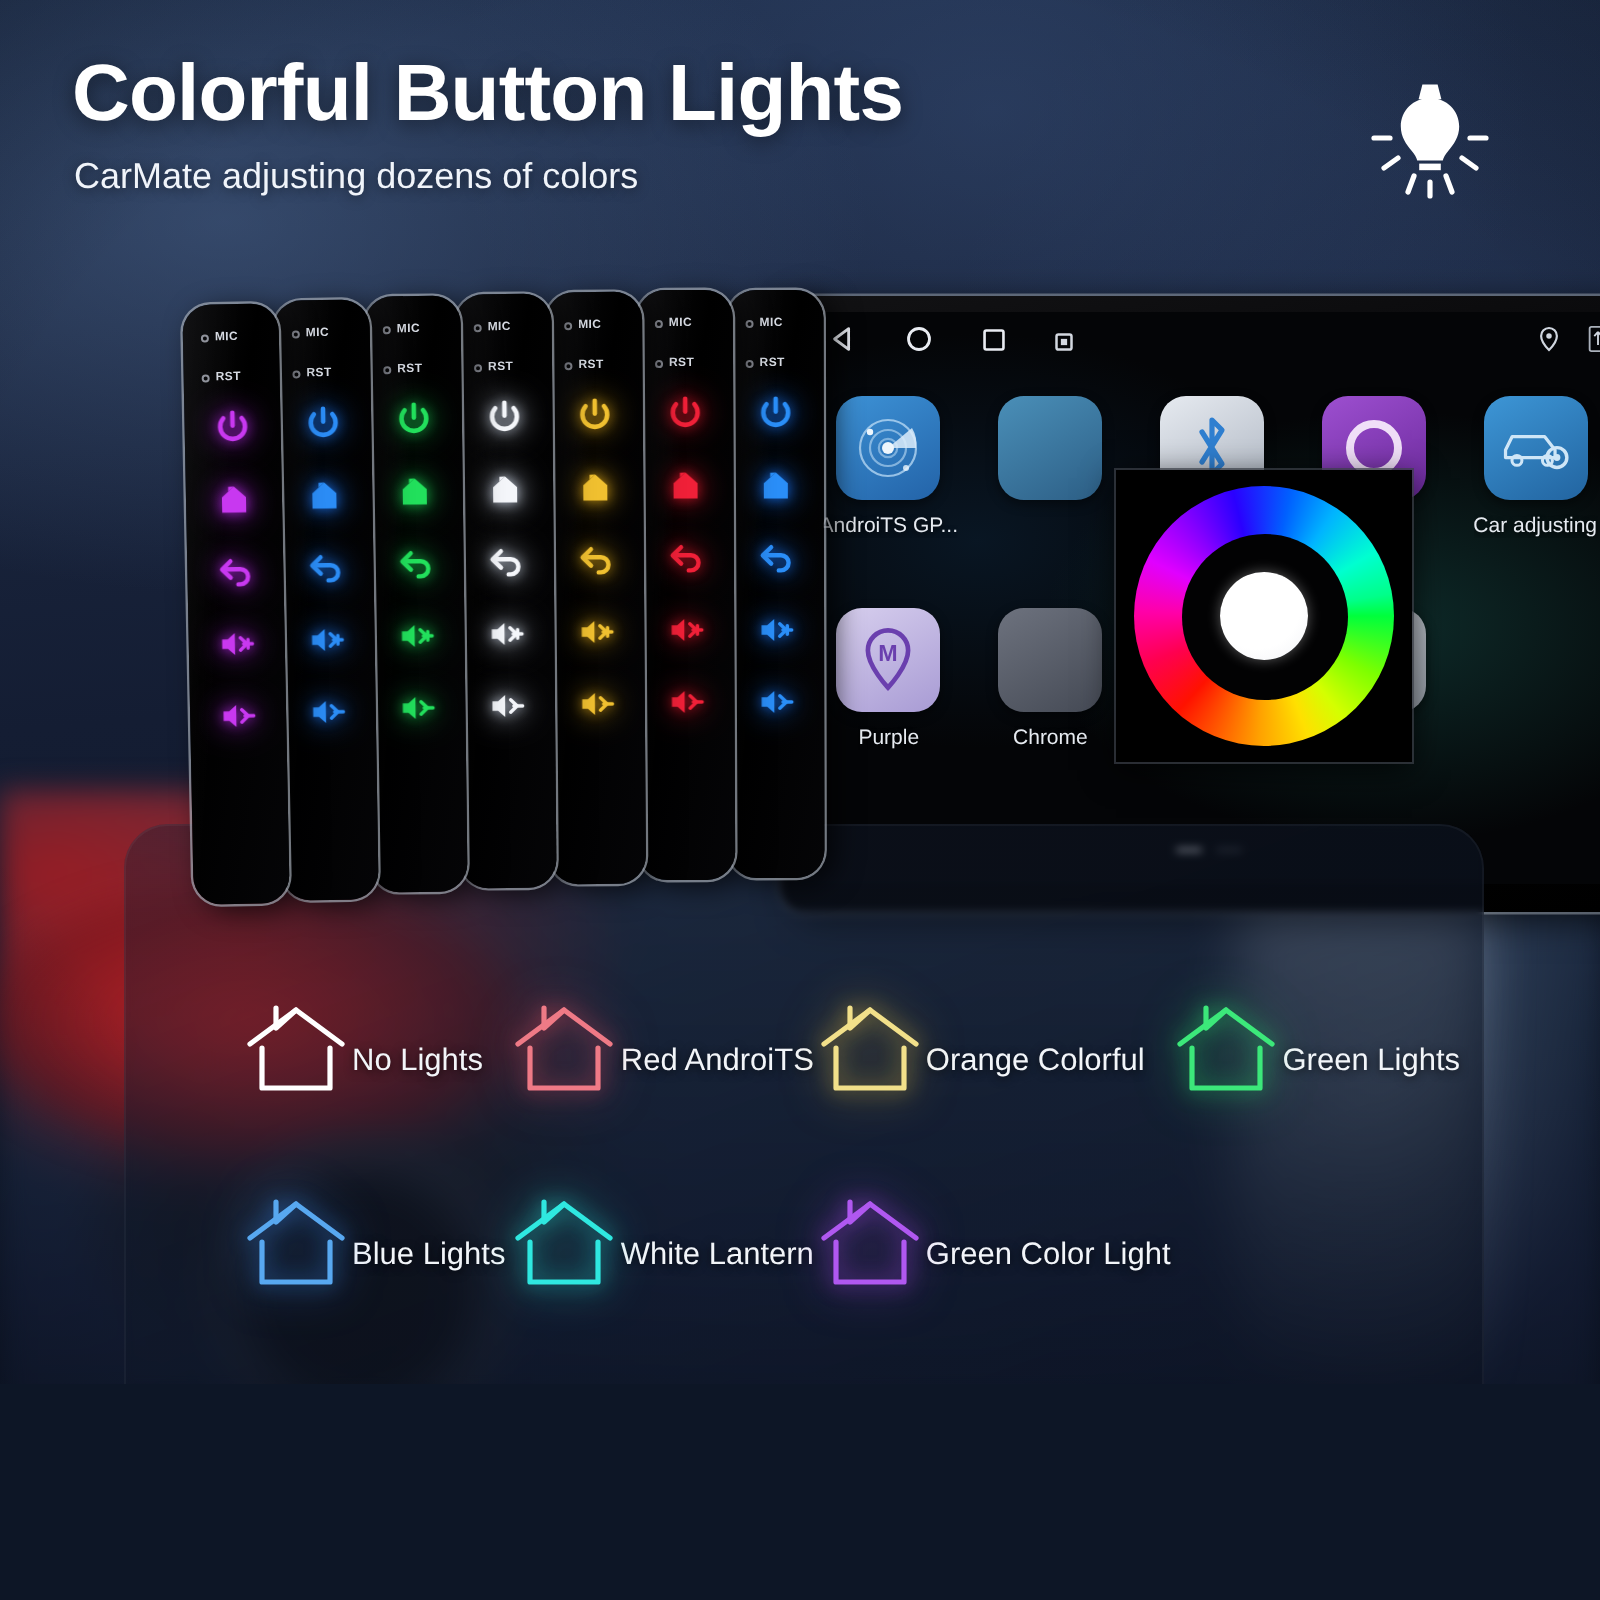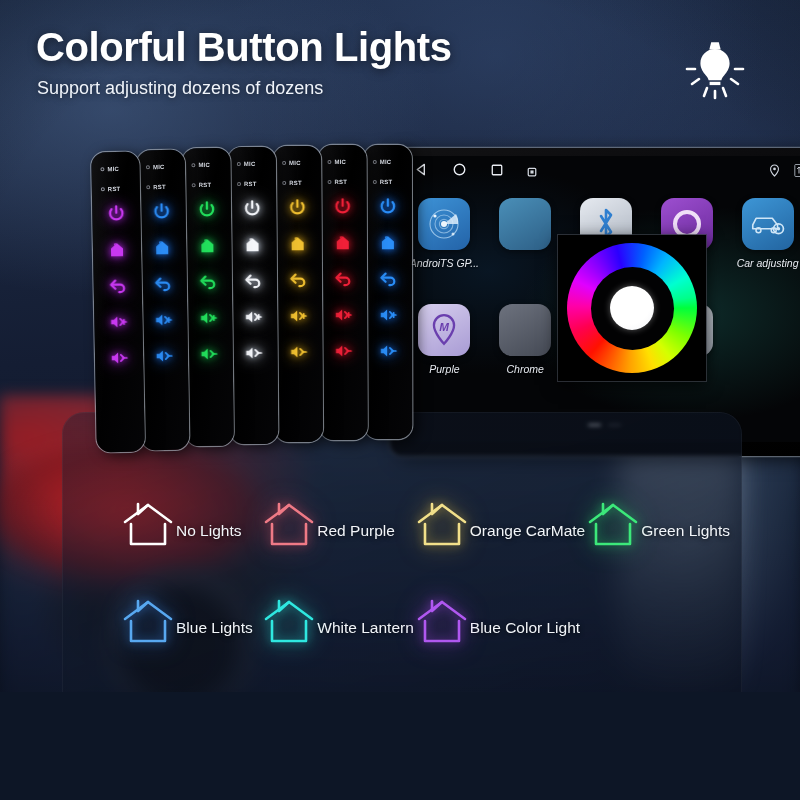--- a/index.html
+++ b/index.html
@@ -122,21 +122,21 @@
   }
   .navbar { position:absolute; left:0; top:0; width:100%; height:30px; }
   .nav-left { position:absolute; left:16px; top:6px; display:flex; gap:23px; align-items:center; }
   .nav-right { position:absolute; right:6px; top:7px; display:flex; gap:14px; align-items:center; }
 
   .app-grid {
     position:absolute; left:6px; top:34px; width:404px; height:212px;
     display:grid; grid-template-columns:repeat(5,1fr); grid-template-rows:repeat(2,1fr);
     column-gap:0; row-gap:0;
   }
-  .app { display:flex; flex-direction:column; align-items:center; justify-content:flex-start; padding-top:8px;font-style:italic; }
+  .app { display:flex; flex-direction:column; align-items:center; justify-content:flex-start; padding-top:8px; }
   .app-icon {
     width:52px; height:52px; border-radius:13px;
     display:flex; align-items:center; justify-content:center;
     box-shadow:0 2px 6px rgba(0,0,0,0.45);
     position:relative; overflow:hidden;
   }
   .app-label {
     margin-top:7px; font-size:10.5px; color:#e6eaf0;
     white-space:nowrap; overflow:hidden; text-overflow:clip; max-width:76px;
     text-align:center; text-shadow:0 1px 3px rgba(0,0,0,0.8);
@@ -196,21 +196,21 @@
 
   <div class="bg-base"></div>
   <div class="bg-photo"></div>
   <div class="bg-car-body"></div>
   <div class="bg-wheel"></div>
   <div class="bg-glare"></div>
   <div class="bg-vignette"></div>
 
   <div class="header">
     <div class="title">Colorful Button Lights</div>
-    <div class="subtitle">Support adjusting dozens of dozens</div>
+    <div class="subtitle">CarMate adjusting dozens of colors</div>
     <div class="bulb-icon">
       <svg viewBox="0 0 64 62">
         <path d="M32 11c-8.3 0-14.6 6.3-14.6 14.2 0 5.3 2.9 9.1 5.3 12 1.6 1.9 2.6 3.4 2.9 5.1h12.8c.3-1.7 1.3-3.2 2.9-5.1 2.4-2.9 5.3-6.7 5.3-12C46.6 17.3 40.3 11 32 11z" fill="#ffffff"></path>
         <path d="M26.6 43.8h10.8v3.3H26.6z" fill="#ffffff"></path>
         <path d="M28.2 4.2h7.6l1.9 7.4H26.3z" fill="#ffffff"></path>
         <g stroke="#ffffff" stroke-width="2.6" stroke-linecap="round">
           <line x1="12" y1="31" x2="4" y2="31"></line>
           <line x1="52" y1="31" x2="60" y2="31"></line>
           <line x1="16" y1="41" x2="9" y2="46"></line>
           <line x1="48" y1="41" x2="55" y2="46"></line>
@@ -709,31 +709,31 @@
        <div class="legend-label">No Lights</div>
         </div>
         <div class="legend-item">
           <div class="house-icon" style="filter:drop-shadow(0 0 5px rgba(239,80,100,0.55)) drop-shadow(0 0 11px rgba(239,80,100,0.55));">
          <svg viewBox="0 0 56 50">
            <path d="M5 22 L28 5 L51 22" fill="none" stroke="#ef7a86" stroke-width="2.6" stroke-linecap="round" stroke-linejoin="round"></path>
            <path d="M28 5 L18 14 L18 4" fill="none" stroke="#ef7a86" stroke-width="2.6" stroke-linecap="round" stroke-linejoin="round"></path>
            <path d="M11 24 L11 44 L45 44 L45 24" fill="none" stroke="#ef7a86" stroke-width="2.6" stroke-linecap="round" stroke-linejoin="round"></path>
          </svg>
        </div>
-       <div class="legend-label">Red Purple</div>
+       <div class="legend-label">Red AndroiTS</div>
         </div>
         <div class="legend-item">
           <div class="house-icon" style="filter:drop-shadow(0 0 5px rgba(240,200,70,0.55)) drop-shadow(0 0 11px rgba(240,200,70,0.55));">
          <svg viewBox="0 0 56 50">
            <path d="M5 22 L28 5 L51 22" fill="none" stroke="#f2e08a" stroke-width="2.6" stroke-linecap="round" stroke-linejoin="round"></path>
            <path d="M28 5 L18 14 L18 4" fill="none" stroke="#f2e08a" stroke-width="2.6" stroke-linecap="round" stroke-linejoin="round"></path>
            <path d="M11 24 L11 44 L45 44 L45 24" fill="none" stroke="#f2e08a" stroke-width="2.6" stroke-linecap="round" stroke-linejoin="round"></path>
          </svg>
        </div>
-       <div class="legend-label">Orange CarMate</div>
+       <div class="legend-label">Orange Colorful</div>
         </div>
         <div class="legend-item">
           <div class="house-icon" style="filter:drop-shadow(0 0 5px rgba(40,220,110,0.60)) drop-shadow(0 0 11px rgba(40,220,110,0.60));">
          <svg viewBox="0 0 56 50">
            <path d="M5 22 L28 5 L51 22" fill="none" stroke="#3ce87a" stroke-width="2.6" stroke-linecap="round" stroke-linejoin="round"></path>
            <path d="M28 5 L18 14 L18 4" fill="none" stroke="#3ce87a" stroke-width="2.6" stroke-linecap="round" stroke-linejoin="round"></path>
            <path d="M11 24 L11 44 L45 44 L45 24" fill="none" stroke="#3ce87a" stroke-width="2.6" stroke-linecap="round" stroke-linejoin="round"></path>
          </svg>
        </div>
        <div class="legend-label">Green Lights</div>
@@ -759,18 +759,18 @@
        <div class="legend-label">White Lantern</div>
         </div>
         <div class="legend-item">
           <div class="house-icon" style="filter:drop-shadow(0 0 5px rgba(170,70,240,0.60)) drop-shadow(0 0 11px rgba(170,70,240,0.60));">
          <svg viewBox="0 0 56 50">
            <path d="M5 22 L28 5 L51 22" fill="none" stroke="#b058f0" stroke-width="2.6" stroke-linecap="round" stroke-linejoin="round"></path>
            <path d="M28 5 L18 14 L18 4" fill="none" stroke="#b058f0" stroke-width="2.6" stroke-linecap="round" stroke-linejoin="round"></path>
            <path d="M11 24 L11 44 L45 44 L45 24" fill="none" stroke="#b058f0" stroke-width="2.6" stroke-linecap="round" stroke-linejoin="round"></path>
          </svg>
        </div>
-       <div class="legend-label">Blue Color Light</div>
+       <div class="legend-label">Green Color Light</div>
         </div>
       </div>
   </div>
 
 </div>
 
 </body></html>

